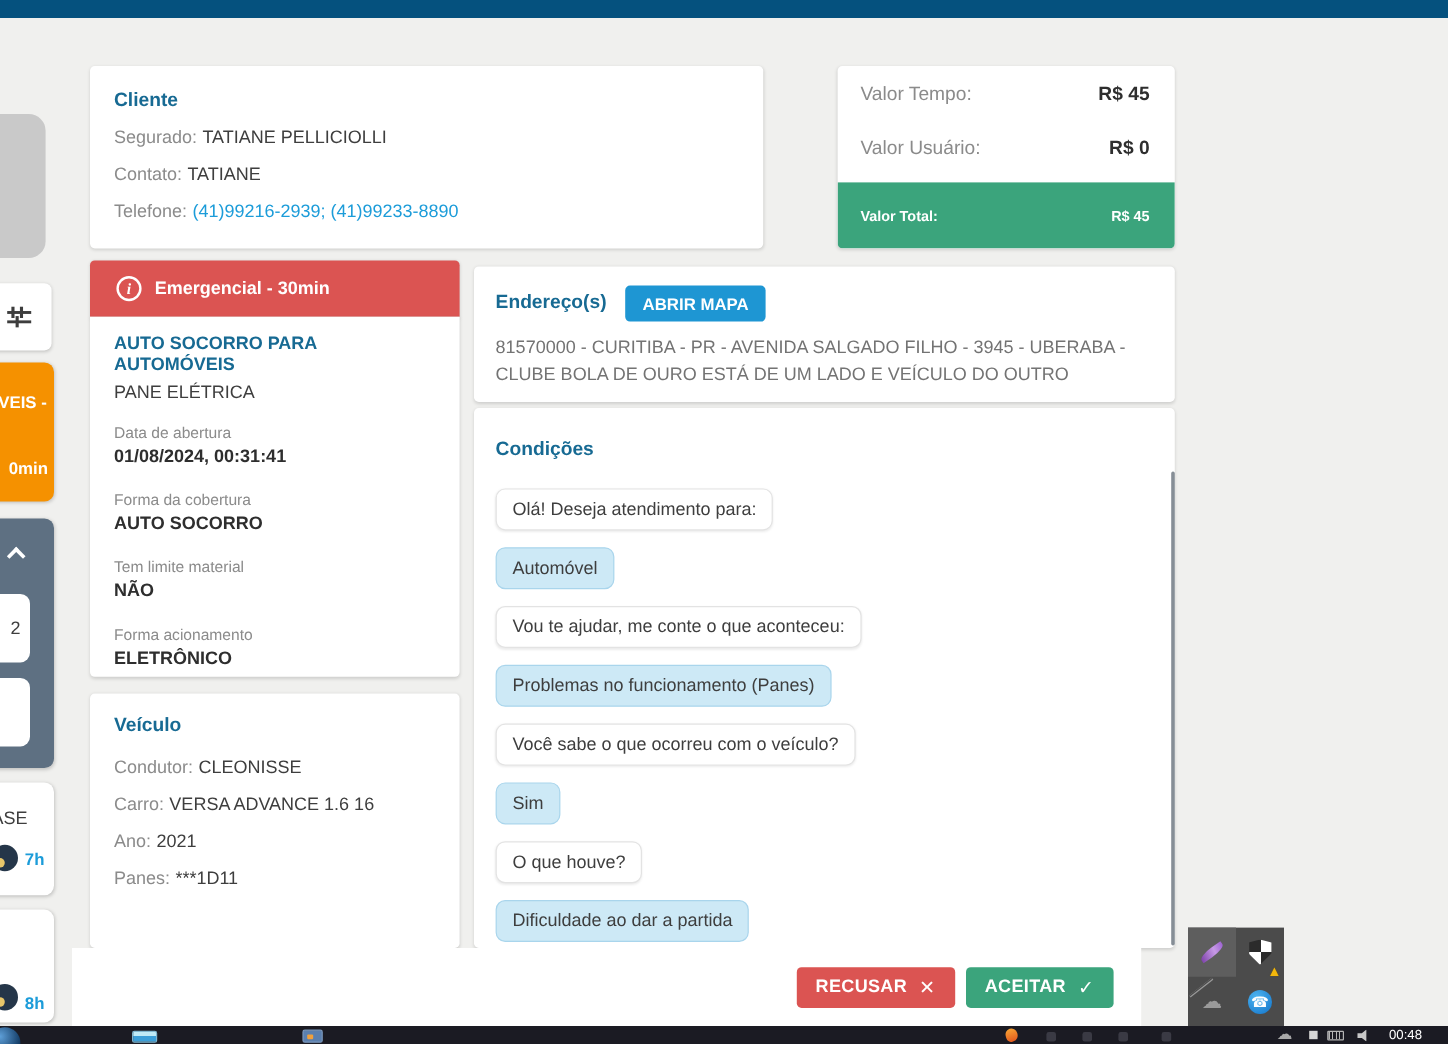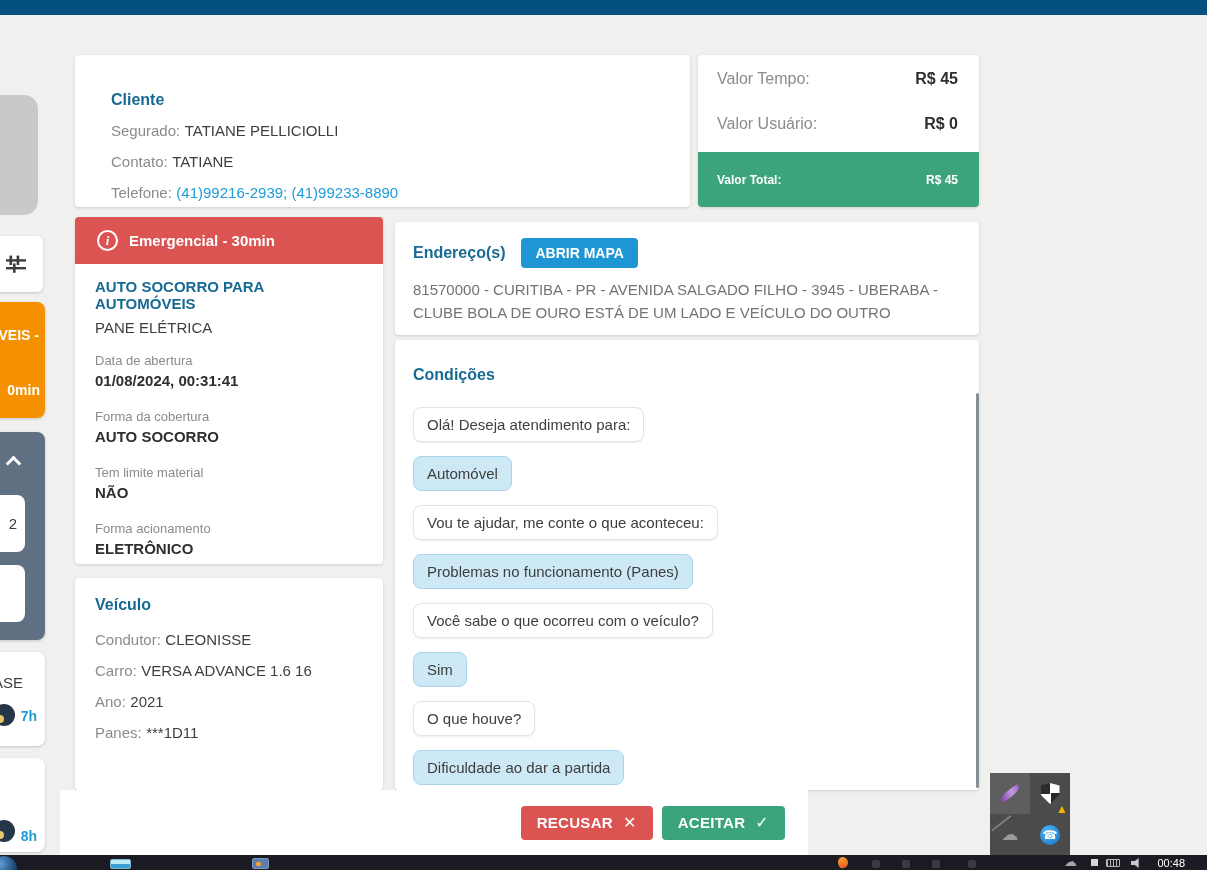--- a/index.html
+++ b/index.html
@@ -11,21 +11,21 @@
   .topbar { position:absolute; left:0; top:0; width:1207px; height:15px; background:#05517e; }
 
   
   .card { position:absolute; background:#fff; border-radius:4px; box-shadow:0 1px 3px rgba(0,0,0,.14); }
   .card-title { color:#176a93; font-weight:bold; font-size:16px; }
   .flabel { color:#8b8b8b; font-size:15px; }
   .fvalue { color:#3e3e3e; font-size:15px; }
   .fvalue.link { color:#1c9cd9; cursor:pointer; }
 
   
-  .client-card { left:75px; top:55px; width:615px; height:152px; padding:36px; }
+  .client-card { left:75px; top:55px; width:561px; height:152px; padding:20px; }
   .client-card .card-title { margin-bottom:13px; }
   .client-cols { display:flex; }
   .client-col1 { width:270px; }
   .client-col2 { flex:1; }
   .field-row { margin-bottom:13px; white-space:nowrap; }
 
   
   .values-card { left:698px; top:55px; width:281px; height:152px; overflow:hidden; }
   .vrow { display:flex; justify-content:space-between; align-items:center; padding:0 21px 0 19px; height:42px; margin-top:3px; }
   .vrow .flabel { font-size:16px; }
@@ -59,21 +59,21 @@
 
   
   .cond-card { left:395px; top:340px; width:584px; height:450px; padding:26px 18px 0 18px; overflow:hidden; }
   .cond-card .card-title { margin-bottom:23px; }
   .bubble { display:table; font-size:15px; color:#3e3e3e; padding:7px 13px; border-radius:8px; margin-bottom:14px; line-height:19px; }
   .bubble.question { background:#fff; border:1px solid #e3e3e3; box-shadow:0 1px 2px rgba(0,0,0,.08); }
   .bubble.answer { background:#cde9f6; border:1px solid #a9d5ec; }
   .cond-scrollbar { position:absolute; left:976px; top:393px; width:3px; height:395px; background:#868e96; border-radius:2px; }
 
   
-  .footer { position:absolute; left:60px; top:790px; width:748px; height:65px; background:#fff; display:flex; justify-content:flex-end; align-items:center; gap:9px; padding-right:23px; }
+  .footer { position:absolute; left:60px; top:790px; width:891px; height:65px; background:#fff; display:flex; justify-content:flex-end; align-items:center; gap:9px; padding-right:23px; }
   .fbtn { height:34px; border:none; border-radius:4px; color:#fff; font-weight:bold; font-size:15px; font-family:inherit; display:flex; align-items:center; gap:10px; padding:0 16px; cursor:pointer; letter-spacing:.3px; }
   .fbtn .glyph { font-size:16px; font-weight:bold; }
   .btn-refuse { background:#db5452; }
   .btn-accept { background:#3ba47c; }
 
   
   .grey-pill { position:absolute; left:-30px; top:95px; width:68px; height:120px; background:#c9c9c9; border-radius:14px; }
   .filter-card { position:absolute; left:-18px; top:236px; width:61px; height:56px; background:#fff; border-radius:6px; box-shadow:0 1px 3px rgba(0,0,0,.18); cursor:pointer; }
   .filter-card svg { position:absolute; left:22px; top:16px; }
   .orange-card { position:absolute; left:-62px; top:302px; width:107px; height:116px; background:#f59100; border-radius:8px; box-shadow:0 1px 3px rgba(0,0,0,.18); color:#fff; font-weight:bold; font-size:14px; cursor:pointer; }

